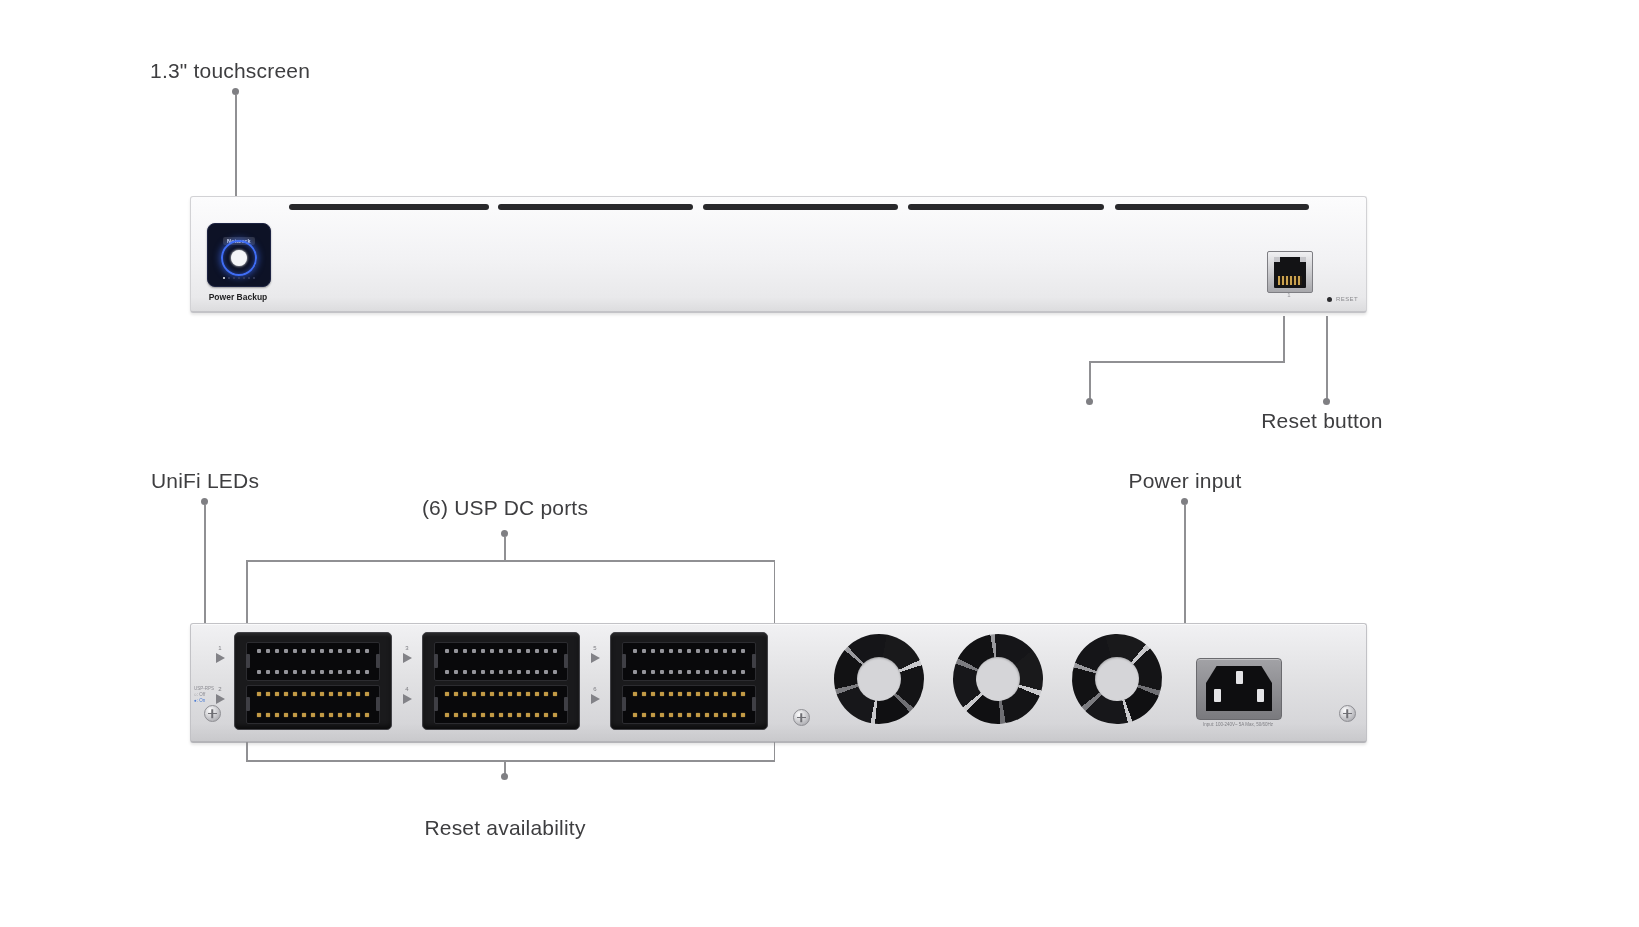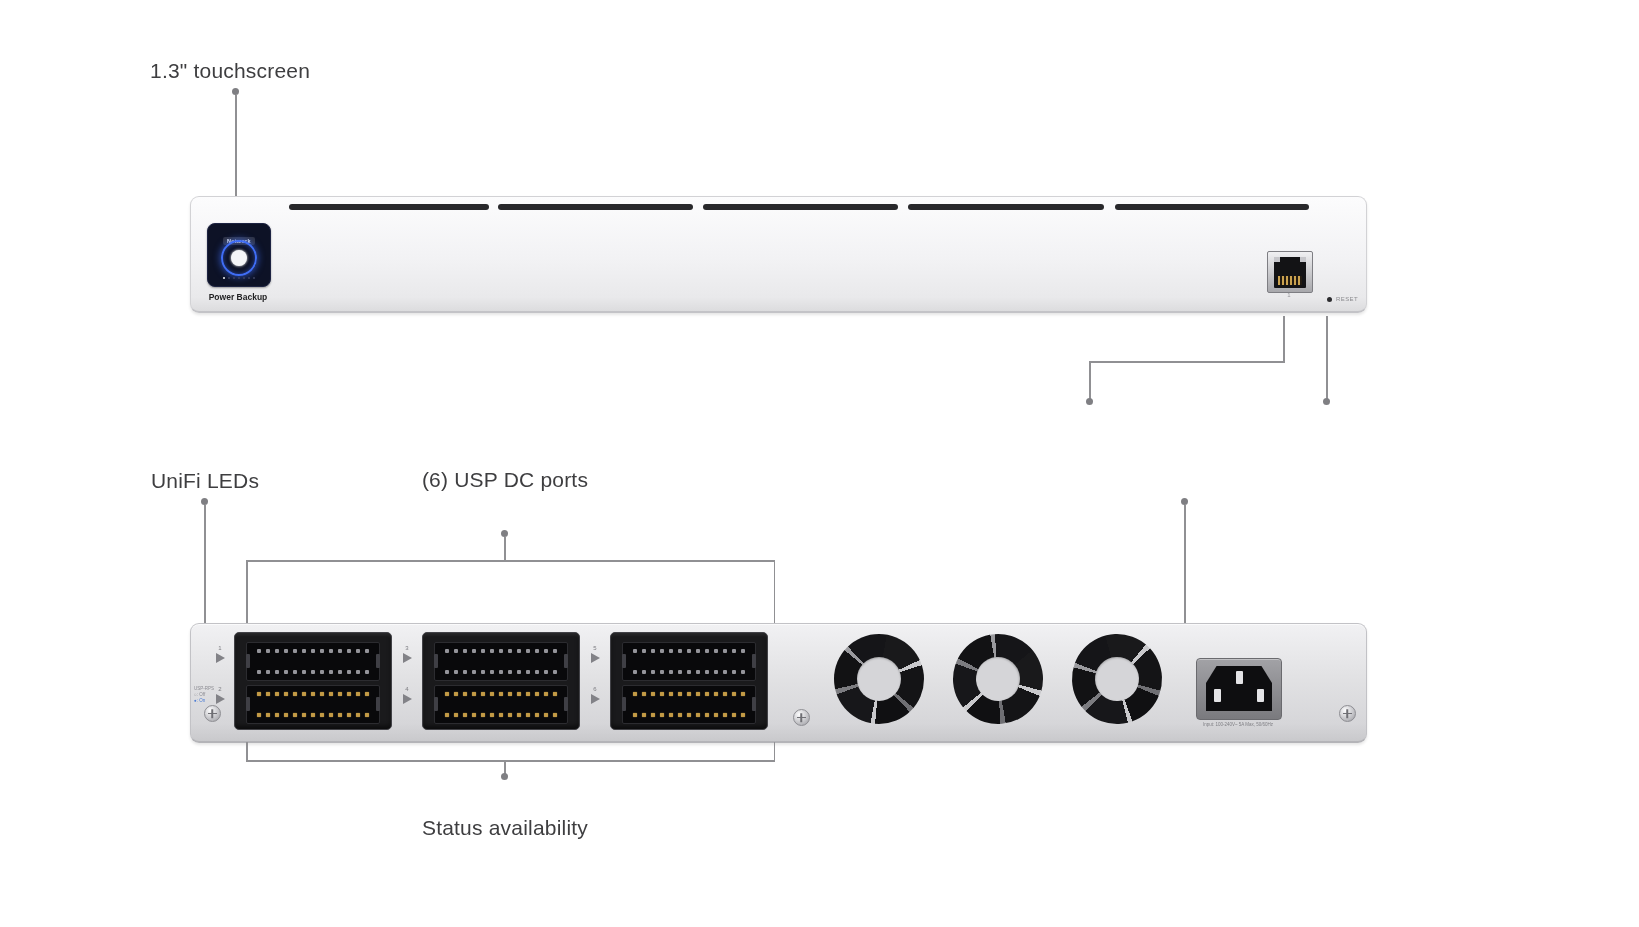--- a/index.html
+++ b/index.html
@@ -4,21 +4,21 @@
 <style>
   html,body{margin:0;padding:0;background:#fff;}
   .canvas{position:relative;width:1639px;height:927px;background:#ffffff;overflow:hidden;
           font-family:"Liberation Sans",sans-serif;}
   .callout-label{position:absolute;font-size:21px;line-height:28px;color:#3e3e40;text-align:center;letter-spacing:.2px;}
   .cline{position:absolute;background:#909093;}
   .v{width:1.5px;} .h{height:1.5px;}
   .cdot{position:absolute;width:7px;height:7px;border-radius:50%;background:#7f7f83;}
 
   
-  .chassis{position:absolute;border-radius:9px;text-decoration:underline;}
+  .chassis{position:absolute;border-radius:3px;text-decoration:underline;}
   .front{background:linear-gradient(180deg,#fcfcfd 0%,#f2f2f4 55%,#e9e9eb 88%,#dcdcde 100%);
          border:1px solid #d2d2d5;border-bottom:2px solid #c3c3c7;
          box-shadow:0 2px 3px rgba(0,0,0,.10);}
   .vent{position:absolute;top:7px;height:6px;background:#28282b;border-radius:3px;}
   .screen{position:absolute;left:16px;top:26px;width:62px;height:62px;background:#0d1226;
           border:1px solid #1d2342;border-radius:8px;box-shadow:0 1px 2px rgba(0,0,0,.35);}
   .screen-header-wrap{position:absolute;top:5px;left:0;right:0;text-align:center;}
   .screen-header{display:inline-block;font-size:5.5px;font-weight:700;color:#eef0f7;
           background:rgba(255,255,255,.14);padding:1px 4px;border-radius:2px;letter-spacing:.3px;}
   .ring{position:absolute;left:13px;top:16px;width:32px;height:32px;border-radius:50%;
@@ -127,32 +127,34 @@
     <div class="reset-text">RESET</div>
   </div>
 
   <div class="cline v" style="left:1283px;top:316px;height:46px;"></div>
   <div class="cline h" style="left:1089px;top:361px;width:196px;"></div>
   <div class="cline v" style="left:1089px;top:361px;height:40px;"></div>
   <div class="cdot" style="left:1086px;top:398px;"></div>
 
   <div class="cline v" style="left:1326px;top:316px;height:84px;"></div>
   <div class="cdot" style="left:1323px;top:398px;"></div>
+  <div class="callout-label" style="left:1122px;top:407px;width:400px;">Reset button</div>
 
   <div class="callout-label" style="left:55px;top:467px;width:300px;">UniFi LEDs</div>
   <div class="cdot" style="left:201px;top:498px;"></div>
   <div class="cline v" style="left:204px;top:505px;height:118px;"></div>
 
-  <div class="callout-label" style="left:305px;top:466px;width:400px;">(6) USP DC ports</div>
+  <div class="callout-label" style="left:305px;top:494px;width:400px;">(6) USP DC ports</div>
   <div class="cdot" style="left:501px;top:530px;"></div>
   <div class="cline v" style="left:504px;top:537px;height:24px;"></div>
   <div class="cline h" style="left:246px;top:560px;width:529px;"></div>
   <div class="cline v" style="left:246px;top:561px;height:62px;"></div>
   <div class="cline v" style="left:773.5px;top:561px;height:62px;"></div>
 
+  <div class="callout-label" style="left:1035px;top:467px;width:300px;">Power input</div>
   <div class="cdot" style="left:1181px;top:498px;"></div>
   <div class="cline v" style="left:1184px;top:505px;height:118px;"></div>
 
   <div class="chassis rear" style="left:190px;top:623px;width:1175px;height:117px;">
 
     <div class="legend">
       <div>USP-RPS</div>
       <div>○: Off</div>
       <div class="on">●: On</div>
     </div>
@@ -409,15 +411,15 @@
     <div class="screw" style="left:13px;top:81px;"></div>
     <div class="screw" style="left:602px;top:85px;"></div>
     <div class="screw" style="left:1148px;top:81px;"></div>
   </div>
 
   <div class="cline v" style="left:246px;top:742px;height:19px;"></div>
   <div class="cline v" style="left:773.5px;top:742px;height:19px;"></div>
   <div class="cline h" style="left:246px;top:760px;width:529px;"></div>
   <div class="cline v" style="left:504px;top:761px;height:13px;"></div>
   <div class="cdot" style="left:501px;top:773px;"></div>
-  <div class="callout-label" style="left:305px;top:814px;width:400px;">Status availability</div>
+  <div class="callout-label" style="left:305px;top:814px;width:400px;">Reset availability</div>
 
 </div>
 
 </body></html>

